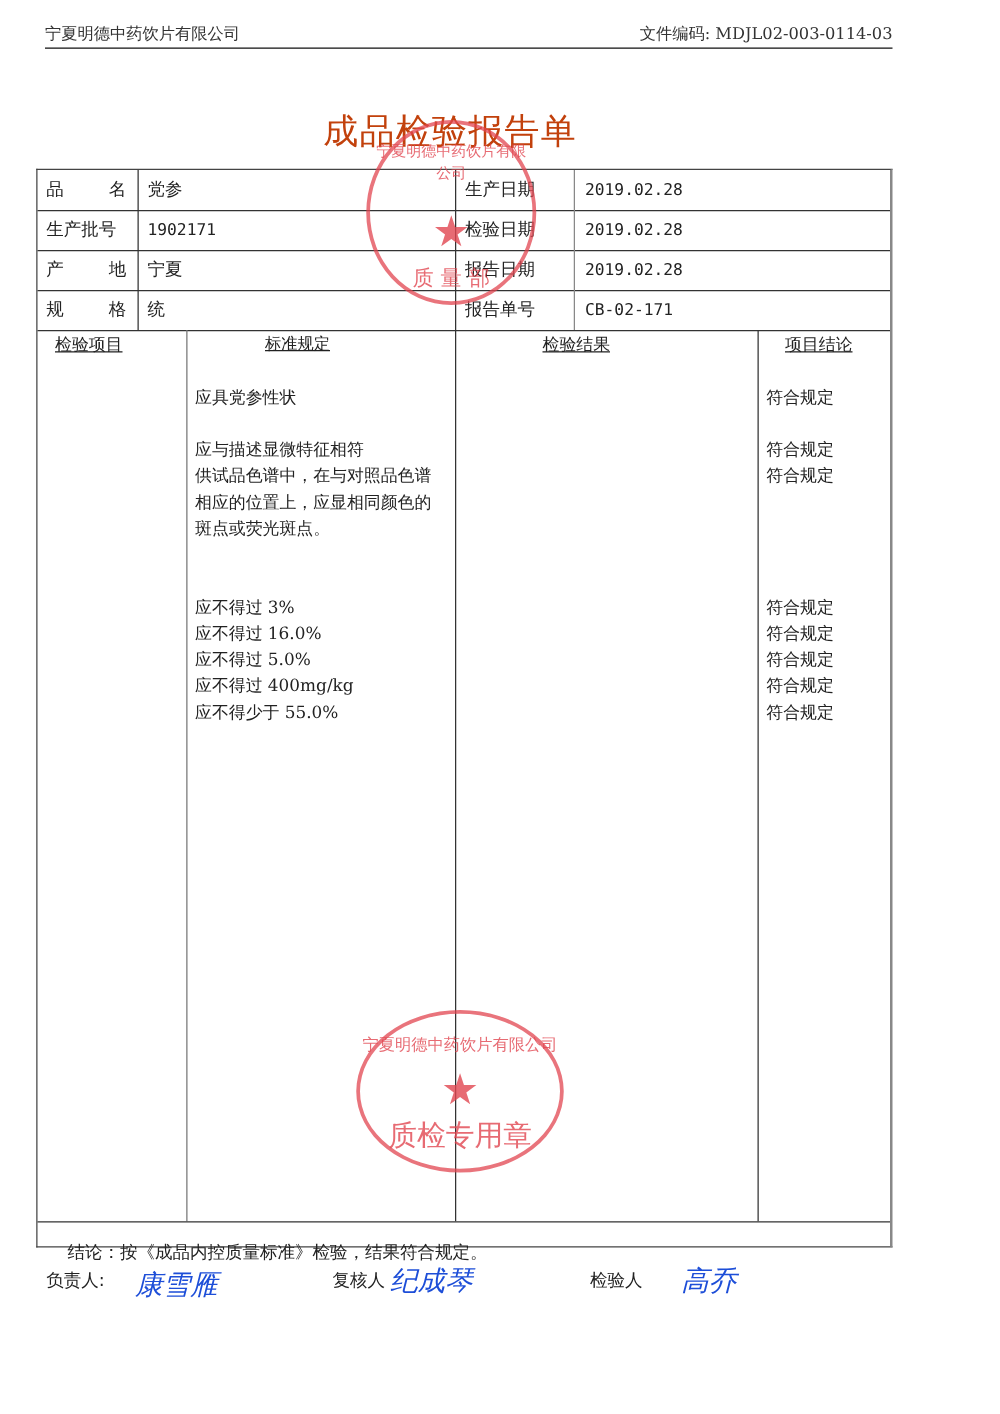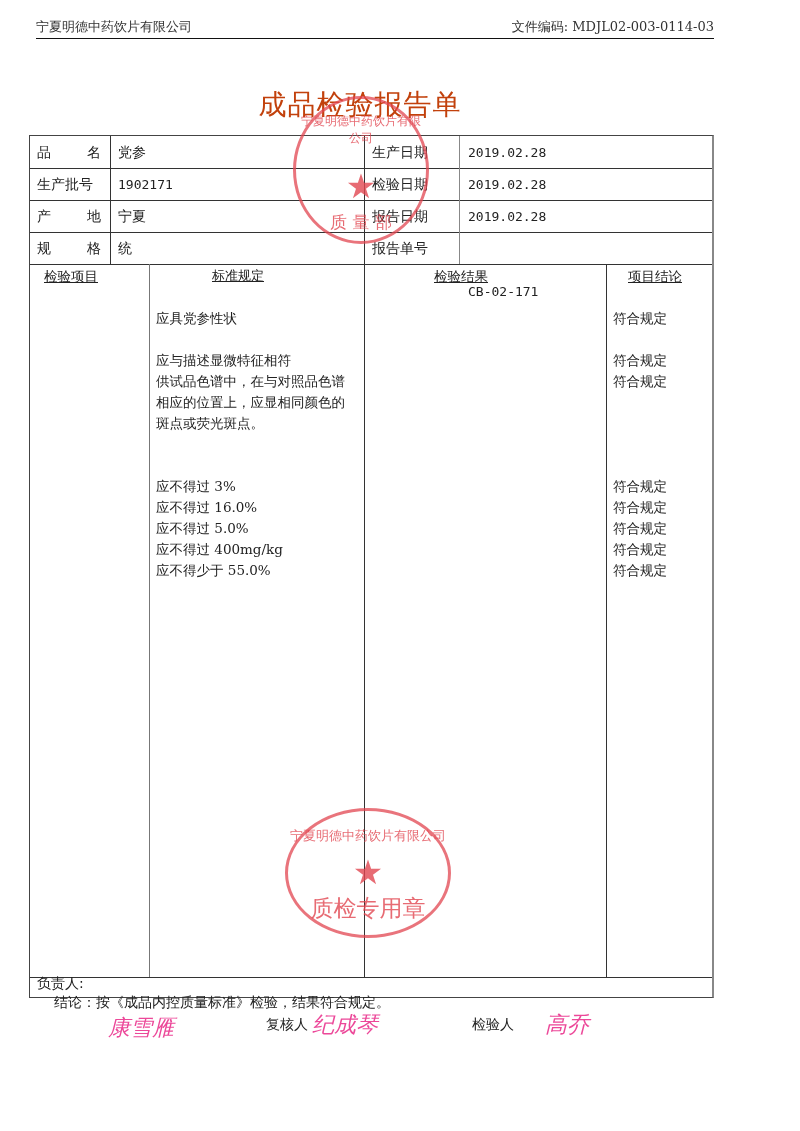--- a/index.html
+++ b/index.html
@@ -18,21 +18,21 @@
   .cell { position:absolute; font-size:14px; line-height:16px; white-space:nowrap; }
   .mono { font-family:"DejaVu Sans Mono", "Liberation Mono", monospace; font-size:13px; }
   .u { text-decoration:underline; }
   .spread { display:flex; justify-content:space-between; width:64px; }
   .txt { font-size:13.5px; line-height:21px; position:absolute; white-space:pre; }
 
   .stamp { position:absolute; border:3px solid rgba(225,70,80,0.75); border-radius:50%;
            color:rgba(225,70,80,0.8); pointer-events:none; text-align:center; }
   .stamp .star { font-size:34px; line-height:34px; }
   .sig { position:absolute; font-family:"DejaVu Sans", sans-serif; font-size:14px; color:#222; }
-  .hand { font-family:"DejaVu Serif", serif; font-style:italic; font-size:22px; color:#ec4899; }
+  .hand { font-family:"DejaVu Serif", serif; font-style:italic; font-size:22px; color:#1d4ed8; }
 </style>
 </head>
 <body>
 
 <div class="hdr">
   <span class="l">宁夏明德中药饮片有限公司</span>
   <span class="r">文件编码: MDJL02-003-0114-03</span>
 </div>
 
 <div class="title">成品检验报告单</div>
@@ -80,21 +80,21 @@
   <div class="cell mono" style="left:438px;top:73px;">2019.02.28</div>
 
   <div class="cell" style="left:7px;top:104px;">
     <div class="spread">
         <span>规</span>
         <span>格</span>
       </div>
   </div>
   <div class="cell" style="left:88px;top:104px;">统</div>
   <div class="cell" style="left:342px;top:104px;">报告单号</div>
-  <div class="cell mono" style="left:438px;top:105px;margin-top:43px;">CB-02-171</div>
+  <div class="cell mono" style="left:438px;top:105px;">CB-02-171</div>
 
   <div class="cell u" style="left:14px;top:132px;font-size:13.5px;">检验项目</div>
   <div class="cell u" style="left:182px;top:132px;font-size:13px;">标准规定</div>
   <div class="cell u" style="left:404px;top:132px;font-size:13.5px;">检验结果</div>
   <div class="cell u" style="left:598px;top:132px;font-size:13.5px;">项目结论</div>
 
   <div class="txt" style="left:126px;top:172px;">应具党参性状
 
 应与描述显微特征相符
 供试品色谱中，在与对照品色谱
@@ -129,18 +129,18 @@
   <div class="star" style="margin-top:22px;">★</div>
   <div style="font-size:17px;margin-top:8px;text-align:center;">质 量 部</div>
 </div>
 
 <div class="stamp" style="left:285px;top:808px;width:160px;height:124px;">
   <div style="font-size:13px;margin-top:16px;">宁夏明德中药饮片有限公司</div>
   <div class="star" style="margin-top:10px;">★</div>
   <div style="font-size:23px;margin-top:4px;">质检专用章</div>
 </div>
 
-<div class="sig" style="left:37px;top:975px;">负责人:</div>
+<div class="sig" style="left:37px;top:1016px;">负责人:</div>
 <div class="sig hand" style="left:108px;top:1013px;">康雪雁</div>
 <div class="sig" style="left:266px;top:1016px;">复核人</div>
 <div class="sig hand" style="left:312px;top:1010px;">纪成琴</div>
 <div class="sig" style="left:472px;top:1016px;">检验人</div>
 <div class="sig hand" style="left:545px;top:1010px;">高乔</div>
 
 </body></html>

